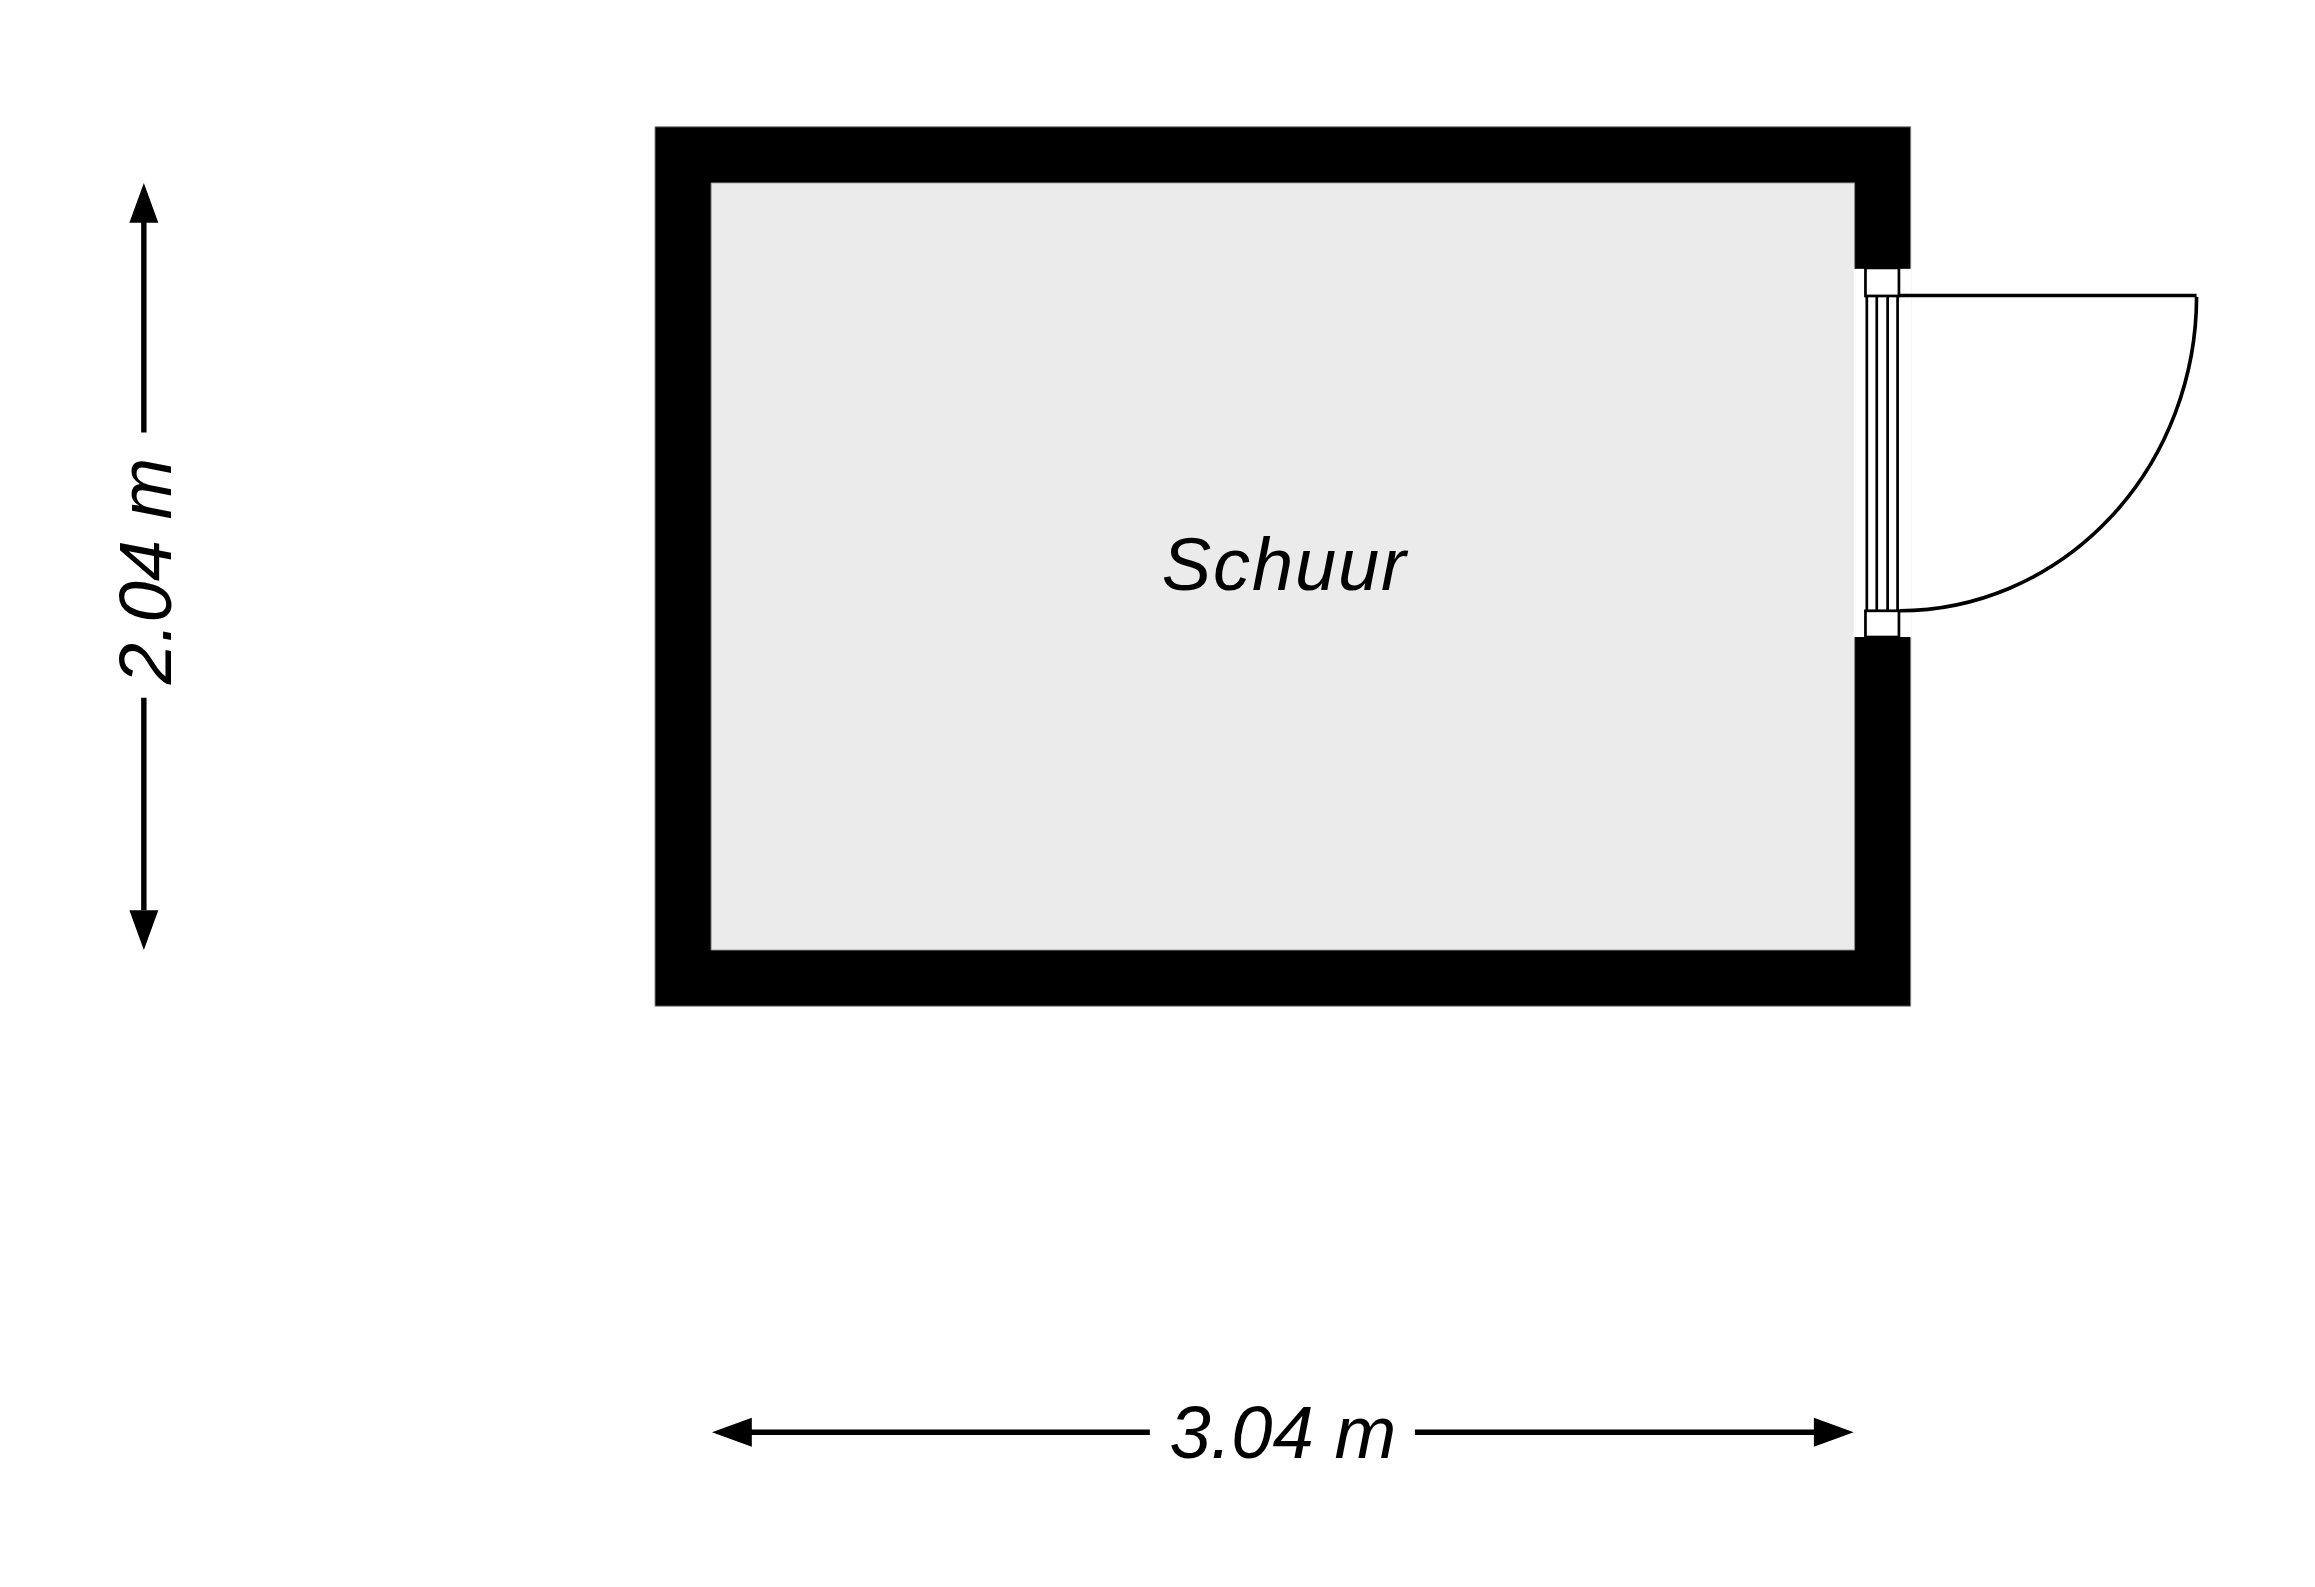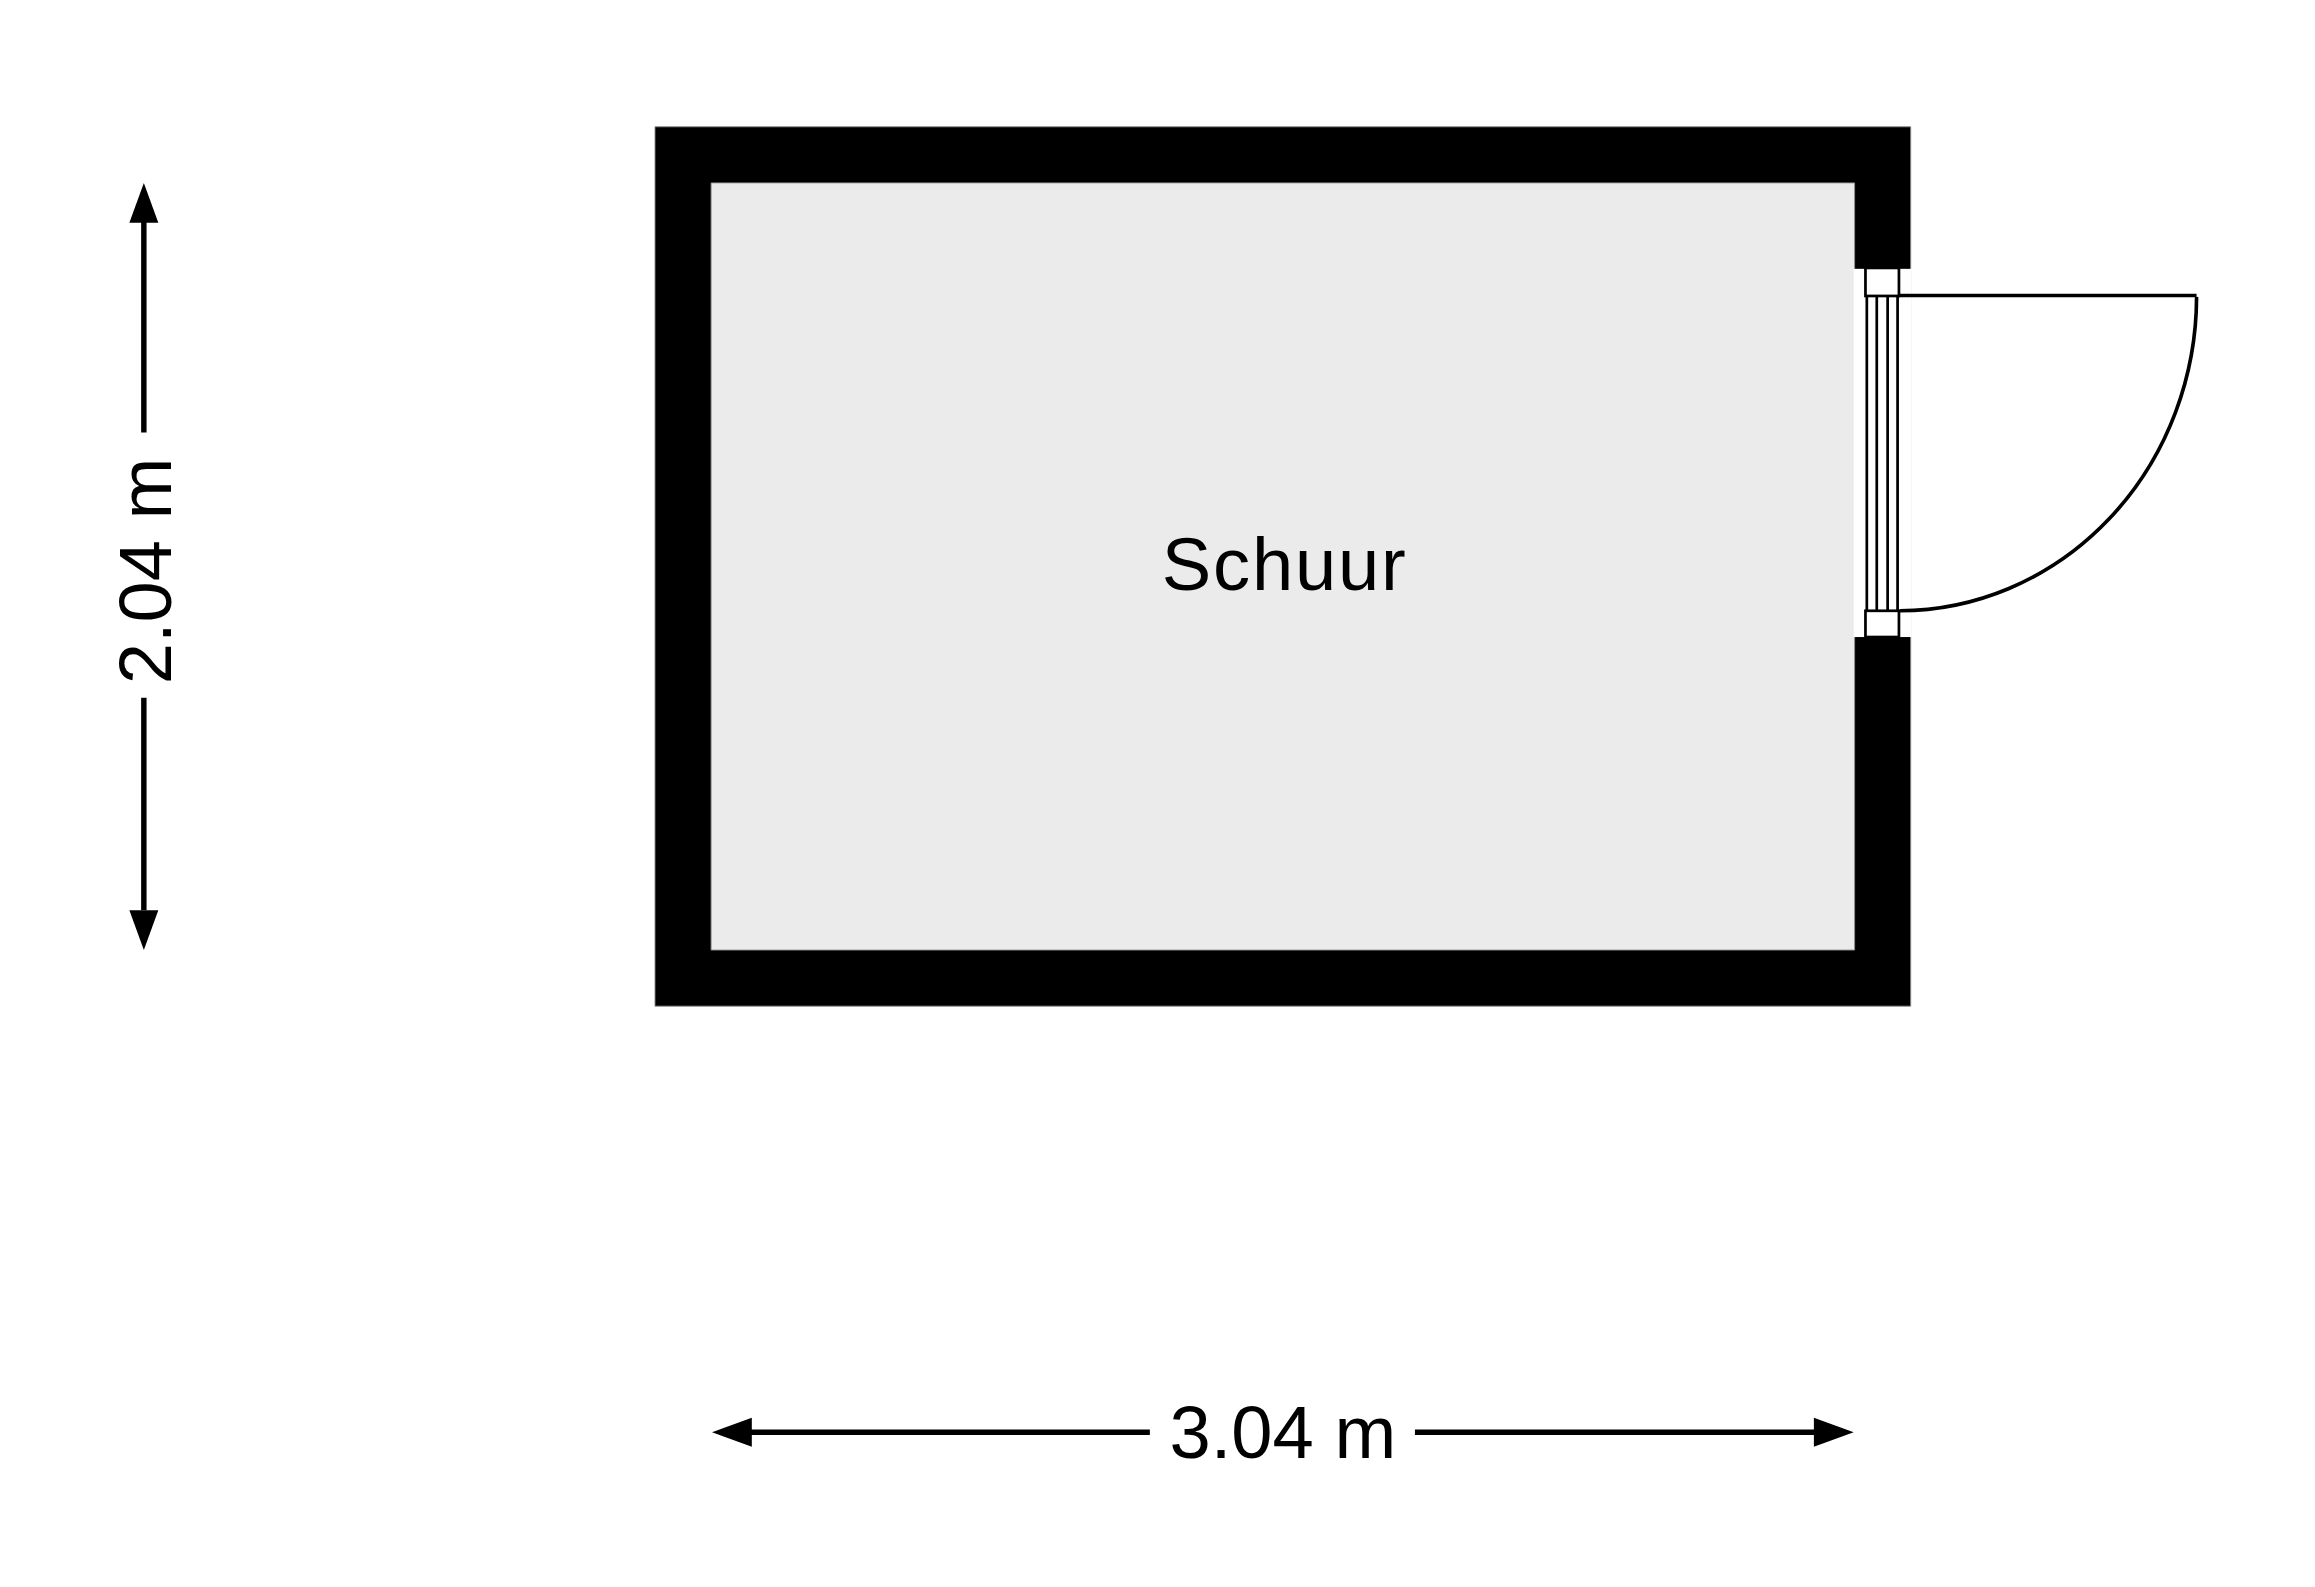--- a/index.html
+++ b/index.html
@@ -7,20 +7,21 @@
     padding: 0;
     background: #ffffff;
     width: 2316px;
     height: 1588px;
     overflow: hidden;
   }
   .plan-canvas {
     width: 2316px;
     height: 1144px;
     position: relative;
+    font-style: italic;
   }
   svg { display: block; }
   text {
     font-family: "Liberation Sans", sans-serif;
     font-weight: 400;
     fill: #000000;
   }
   .room-label  { font-size: 82px; letter-spacing: 2px; }
   .dim-label   { font-size: 82px; }
   .dim-line    { stroke: #000000; stroke-width: 6; fill: none; }

